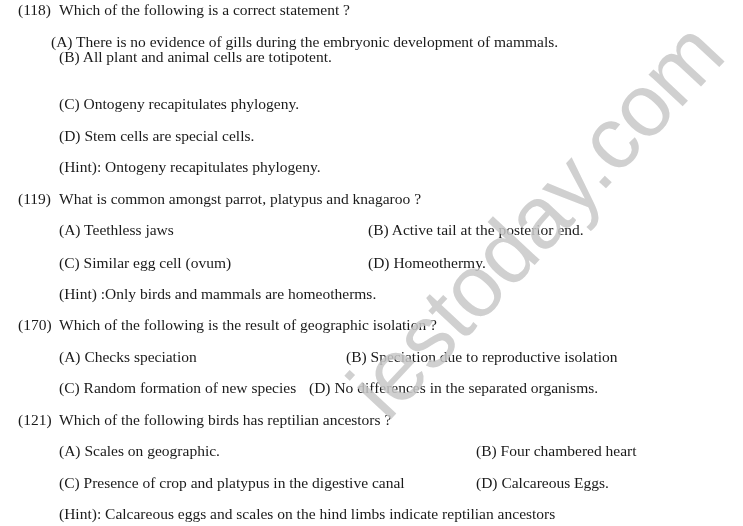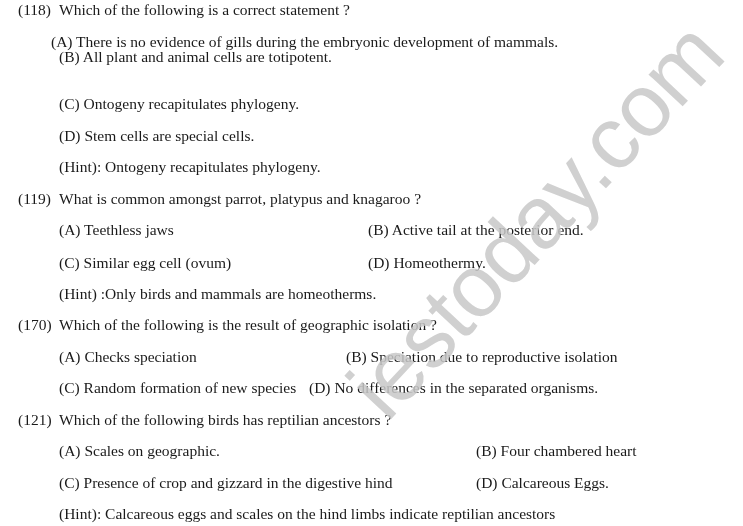--- a/index.html
+++ b/index.html
@@ -40,17 +40,17 @@
 <div class="line" style="left:59px;top:316px">Which of the following is the result of geographic isolation ?</div>
 <div class="line" style="left:59px;top:348px">(A) Checks speciation</div>
 <div class="line" style="left:346px;top:348px">(B) Speciation due to reproductive isolation</div>
 <div class="line" style="left:59px;top:379px">(C) Random formation of new species</div>
 <div class="line" style="left:309px;top:379px">(D) No differences in the separated organisms.</div>
 
 <div class="line qnum" style="top:411px">(121)</div>
 <div class="line" style="left:59px;top:411px">Which of the following birds has reptilian ancestors ?</div>
 <div class="line" style="left:59px;top:442px">(A) Scales on geographic.</div>
 <div class="line" style="left:476px;top:442px">(B) Four chambered heart</div>
-<div class="line" style="left:59px;top:474px">(C) Presence of crop and gizzard in the digestive hind</div>
+<div class="line" style="left:59px;top:474px">(C) Presence of crop and platypus in the digestive canal</div>
 <div class="line" style="left:476px;top:474px">(D) Calcareous Eggs.</div>
 <div class="line" style="left:59px;top:505px">(Hint): Calcareous eggs and scales on the hind limbs indicate reptilian ancestors</div>
 
 <div class="watermark">iestoday.com</div>
 
 </body></html>

